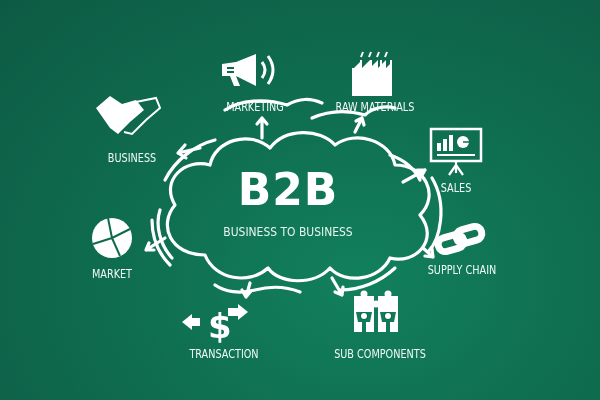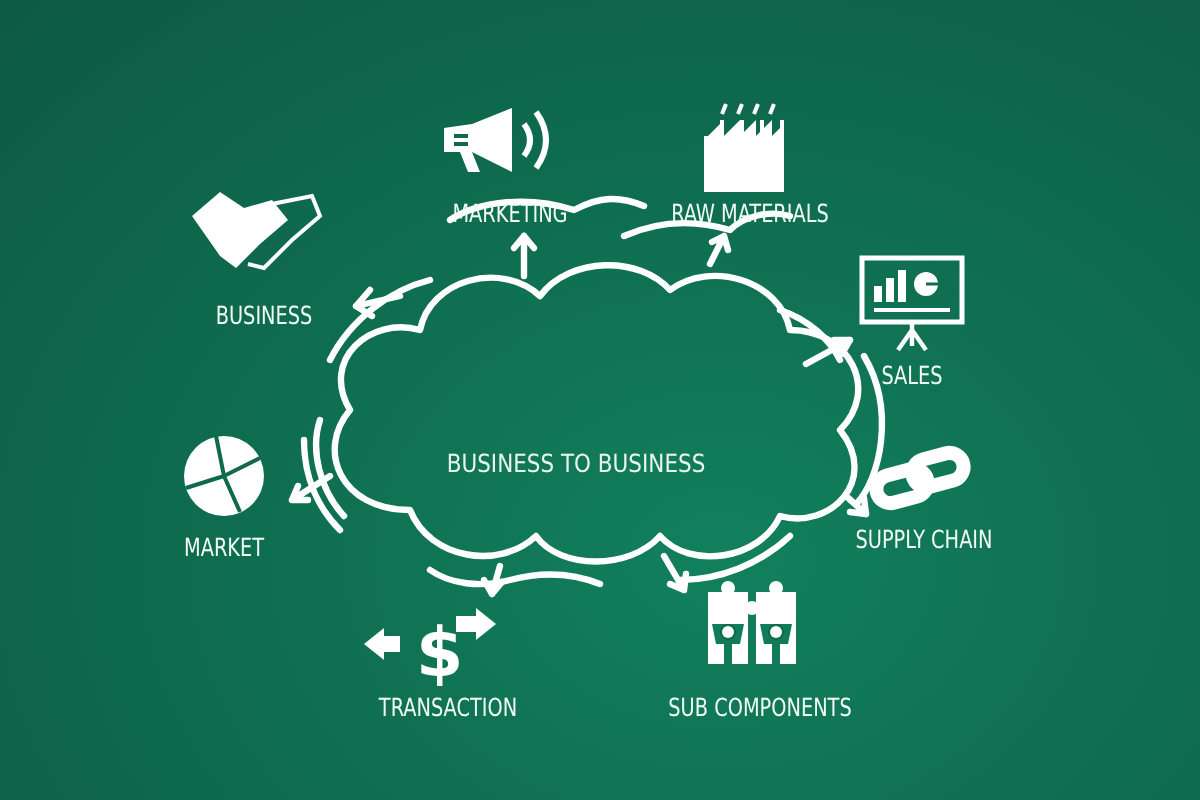--- a/index.html
+++ b/index.html
@@ -107,20 +107,21 @@
       <path d="M66 12 L56 4 L56 8 L46 8 L46 16 L56 16 L56 20 Z"></path>
       <text x="26" y="38" font-family="DejaVu Sans,sans-serif" font-weight="bold" font-size="34">$</text>
     </g>
 
     <g transform="translate(112,238)">
       <circle cx="0" cy="0" r="20" fill="#fff"></circle>
       <path d="M0 0 L-4 -20 M0 0 L18 -9 M0 0 L8 18 M0 0 L-19 6" stroke="#0f6a4c" stroke-width="2"></path>
     </g>
   </svg>
 
+  <div class="title">B2B</div>
   <div class="subtitle">BUSINESS TO BUSINESS</div>
 
   <div class="lbl" style="left:132px;top:150px;">BUSINESS</div>
   <div class="lbl" style="left:255px;top:99px;">MARKETING</div>
   <div class="lbl" style="left:375px;top:99px;">RAW MATERIALS</div>
   <div class="lbl" style="left:456px;top:180px;">SALES</div>
   <div class="lbl" style="left:462px;top:262px;">SUPPLY CHAIN</div>
   <div class="lbl" style="left:380px;top:346px;">SUB COMPONENTS</div>
   <div class="lbl" style="left:224px;top:346px;">TRANSACTION</div>
   <div class="lbl" style="left:112px;top:266px;">MARKET</div>

